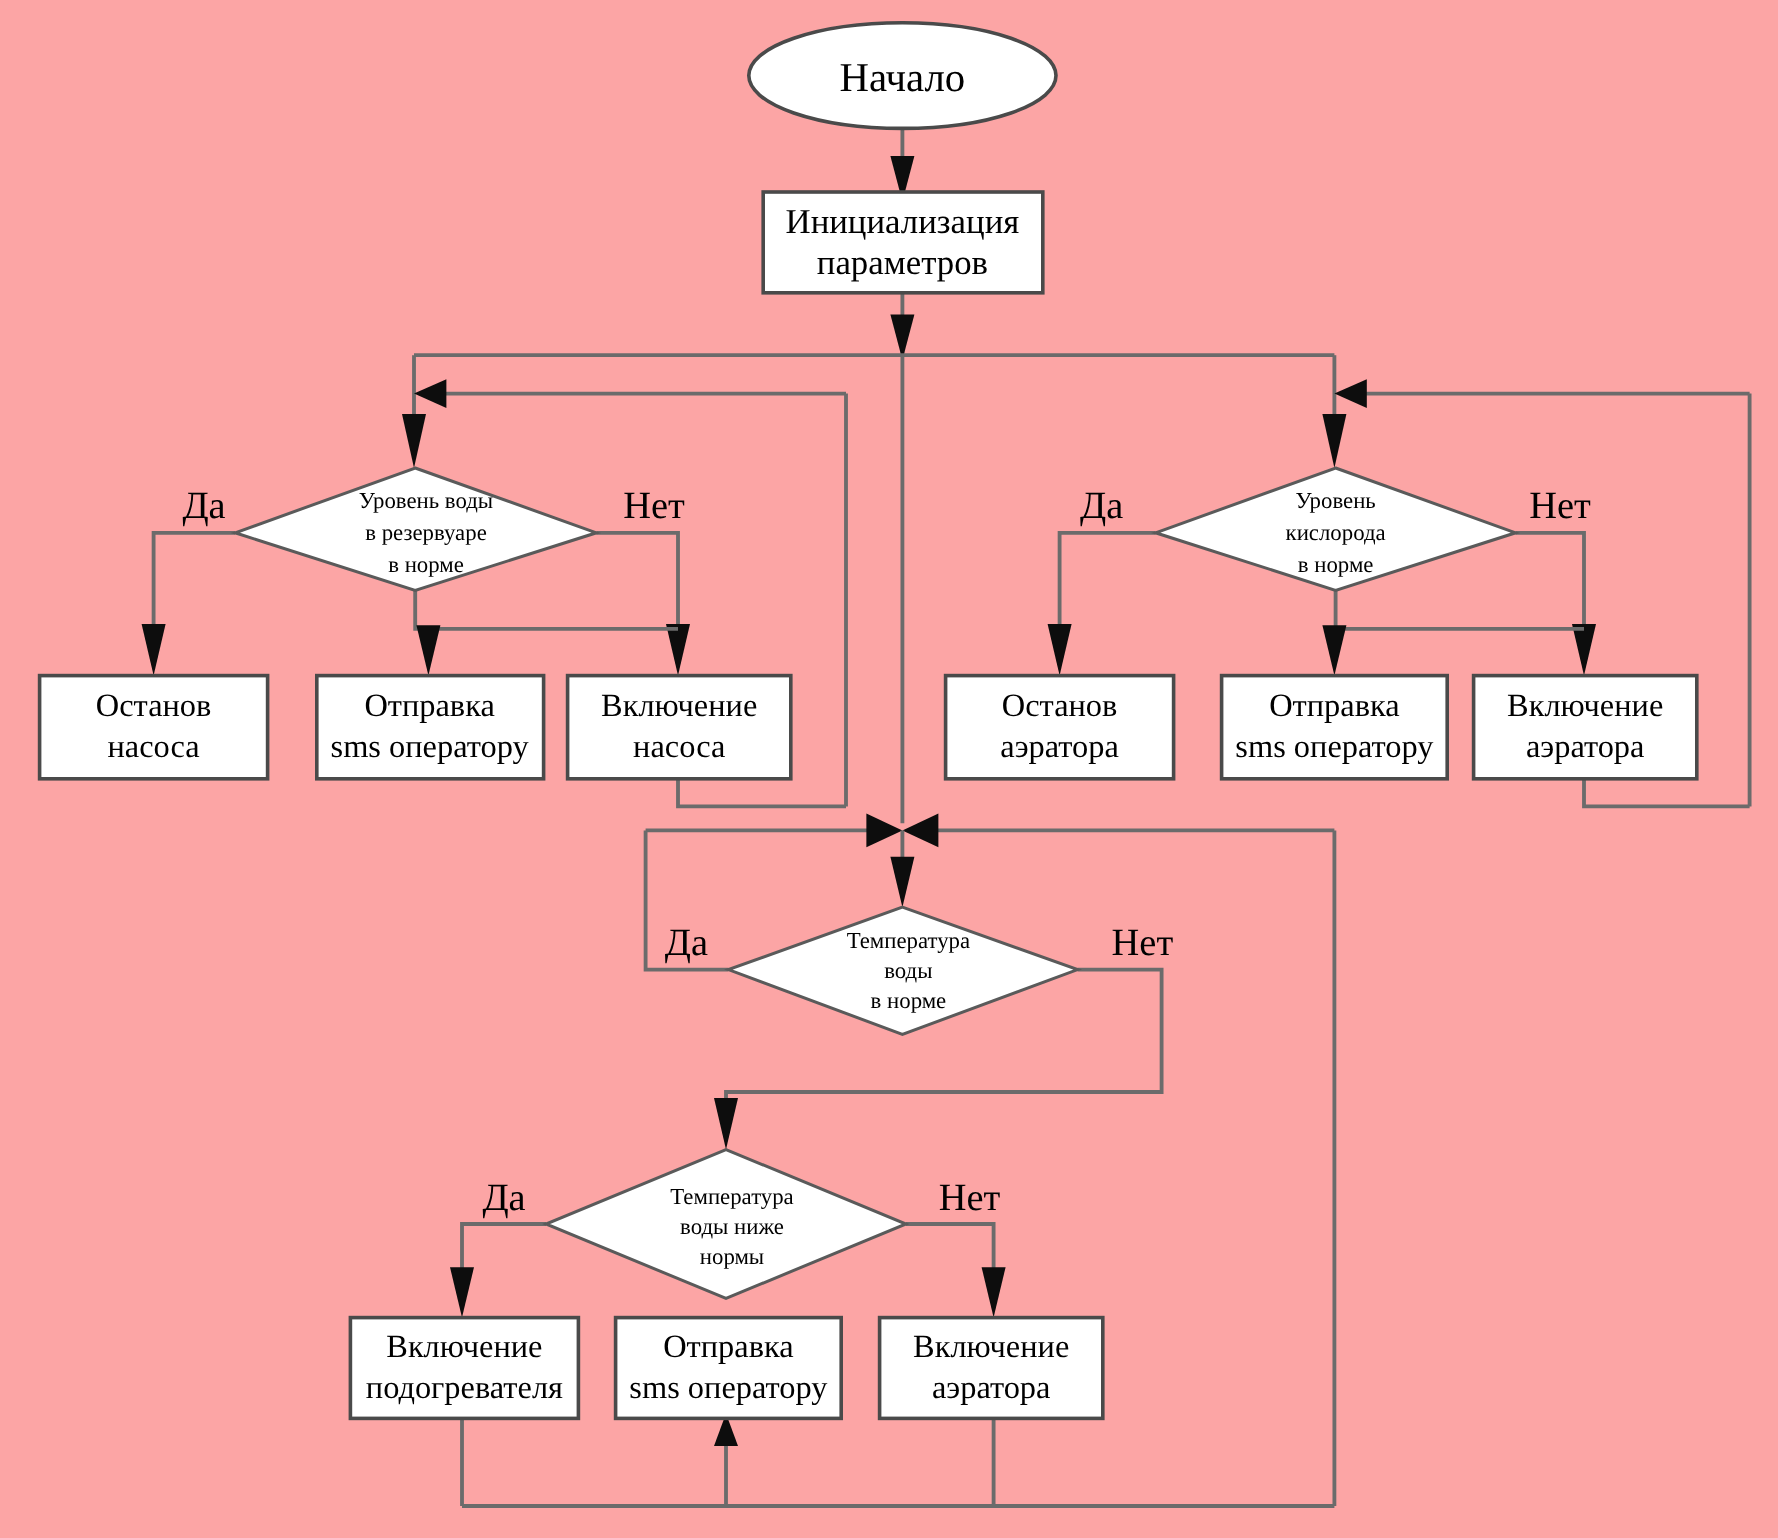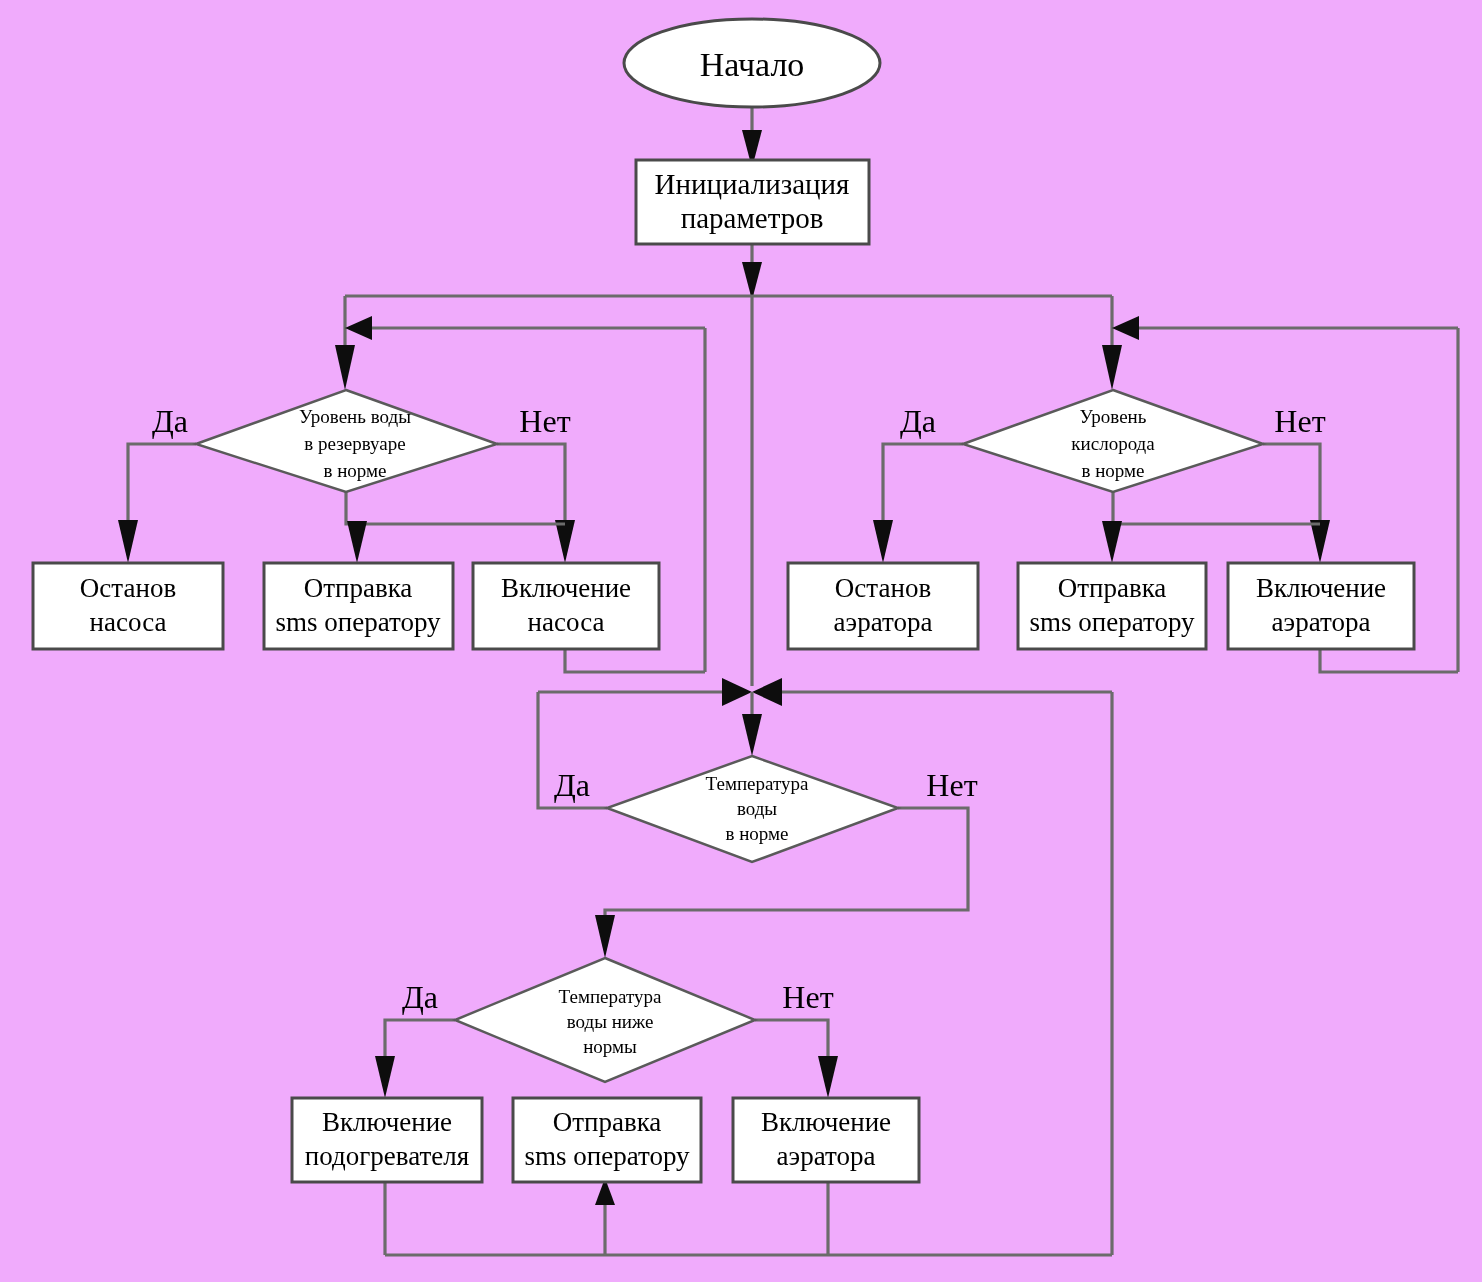--- a/index.html
+++ b/index.html
@@ -4,21 +4,21 @@
 <style>
   html, body {
     margin: 0;
     padding: 0;
     background: #ffffff;
   }
   #canvas {
     position: relative;
     width: 1482px;
     height: 1282px;
-    background: #f0abfc;
+    background: #fca5a5;
     font-family: "Liberation Serif", "DejaVu Serif", serif;
     overflow: hidden;
   }
   svg#flow {
     position: absolute;
     top: 0; left: 0;
     width: 1482px;
     height: 1282px;
   }
   .node-rect {

